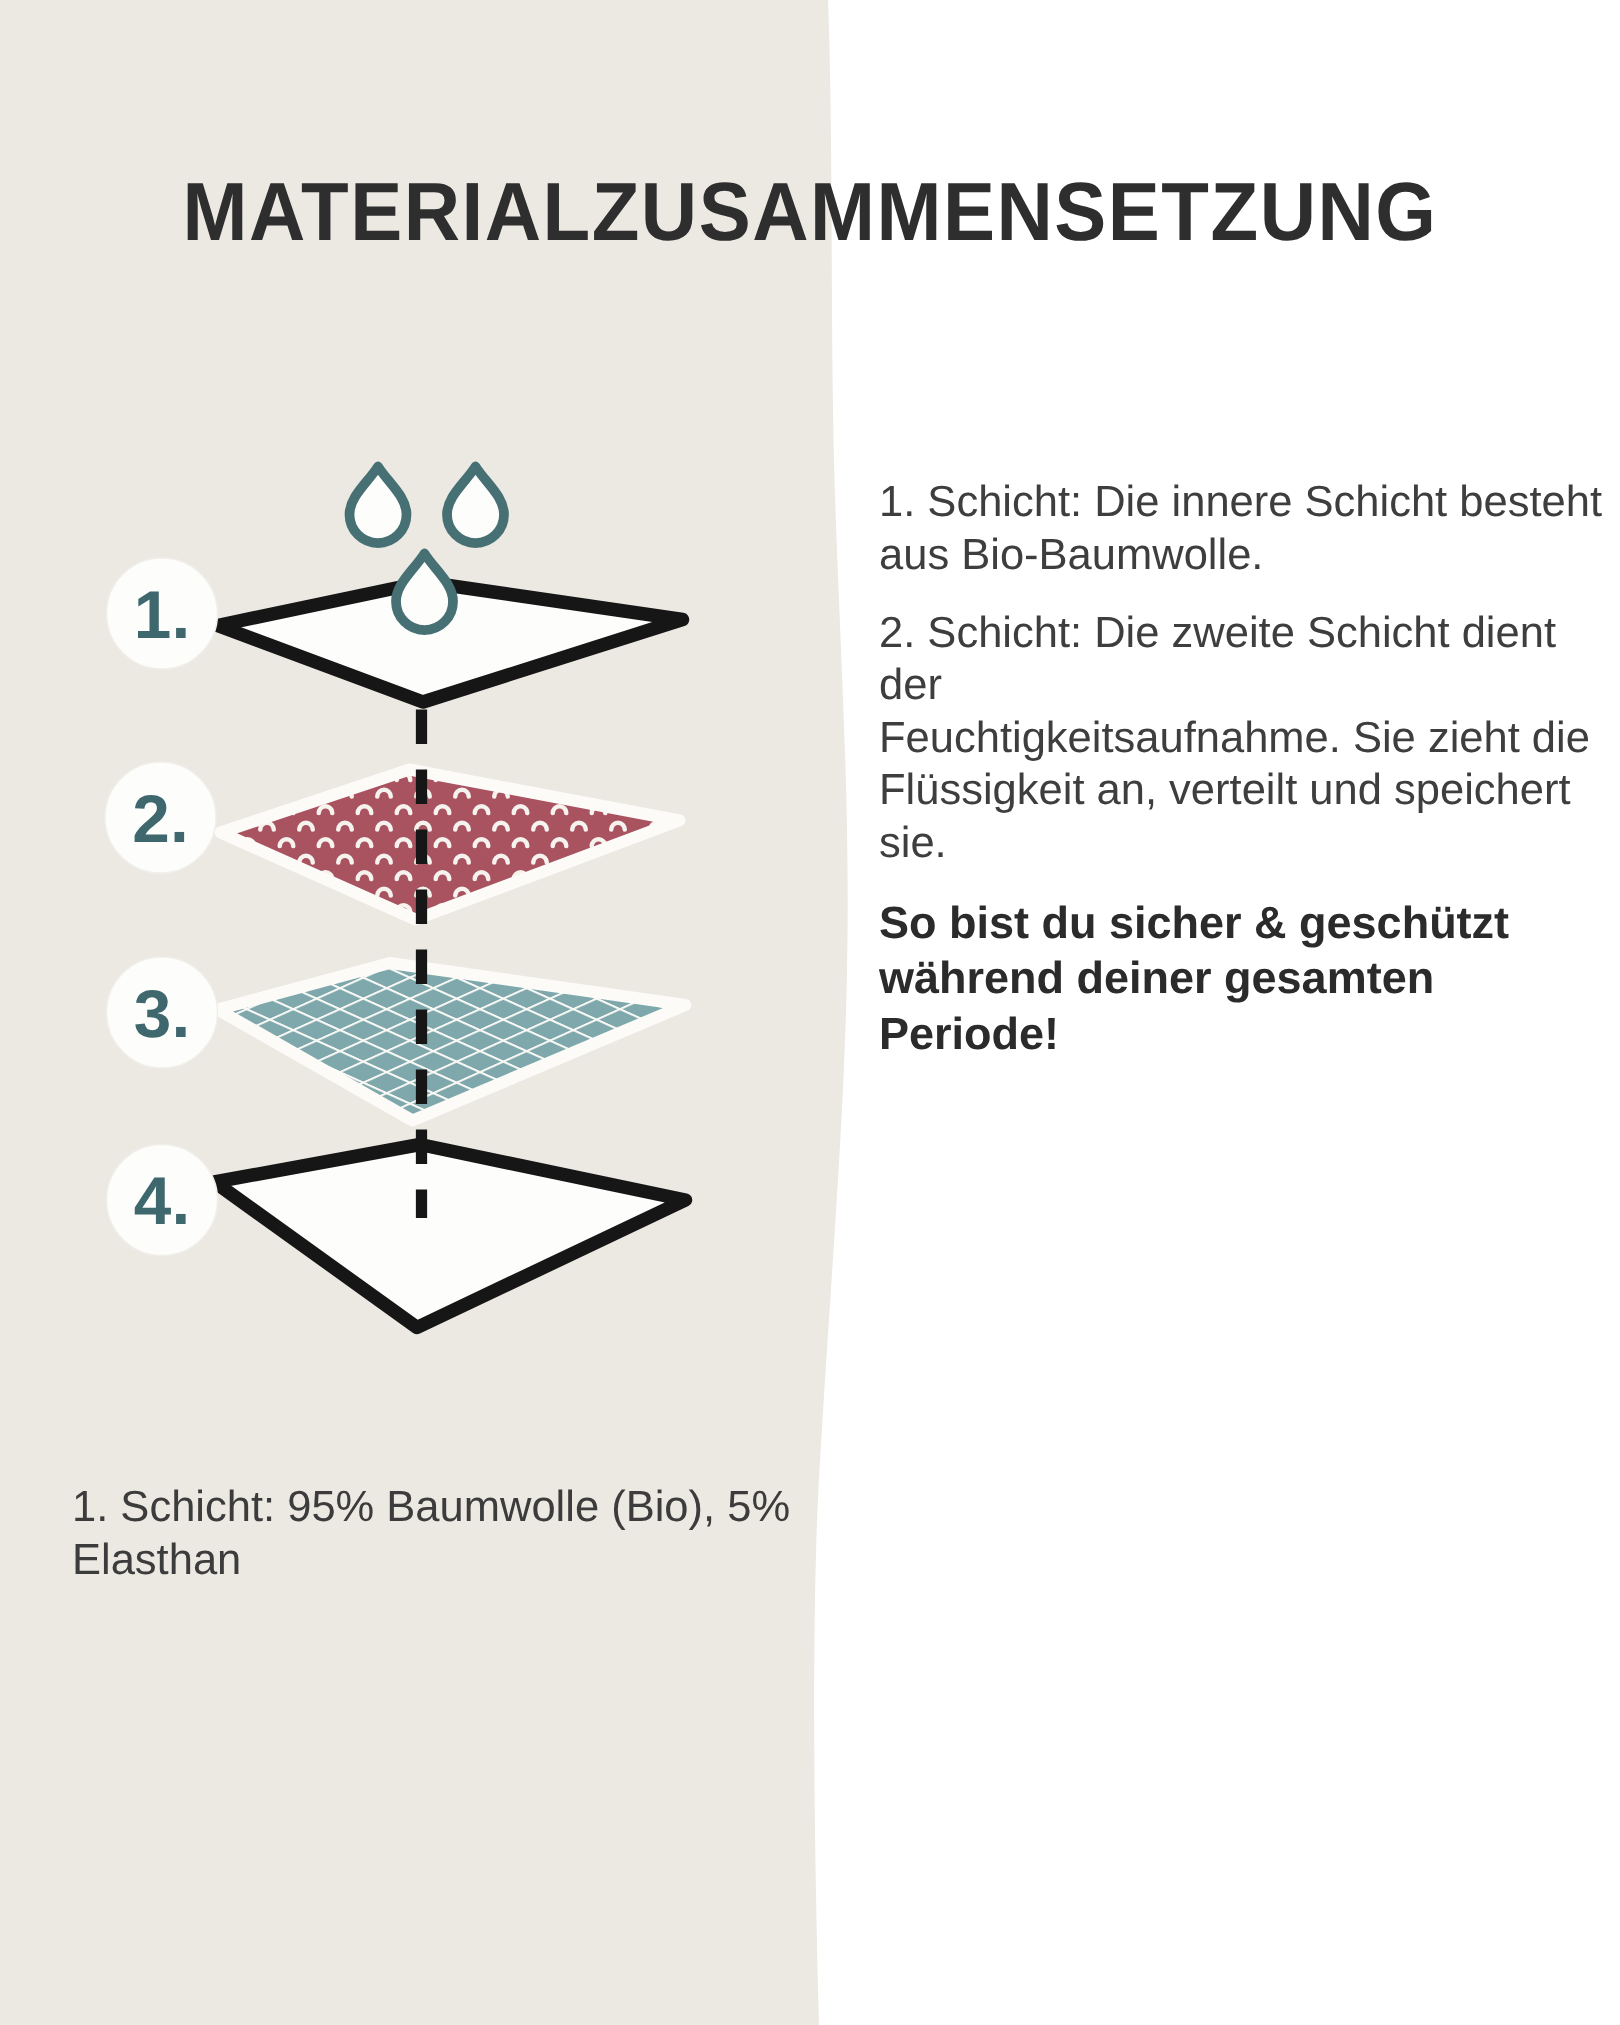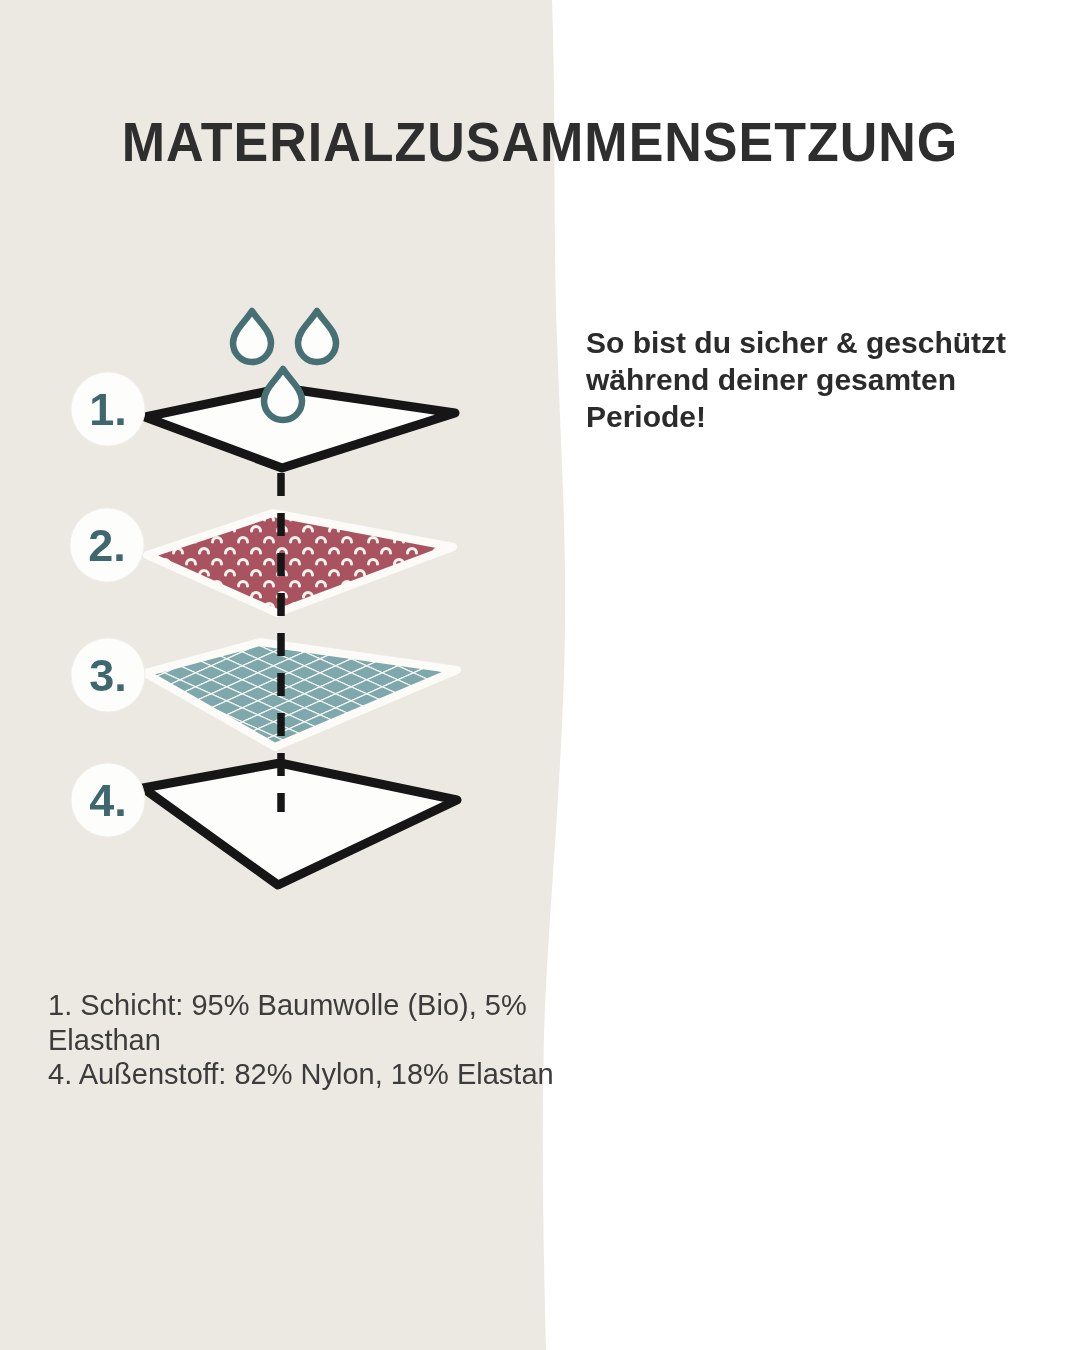--- a/index.html
+++ b/index.html
@@ -108,20 +108,24 @@
     <circle cx="68" cy="395" r="37" fill="#FDFDFC" stroke="#F1EFE9" stroke-width="1"></circle>
     <text class="badge-num" x="68" y="411" text-anchor="middle">3.</text>
   </g>
   <g>
     <circle cx="68" cy="520" r="37" fill="#FDFDFC" stroke="#F1EFE9" stroke-width="1"></circle>
     <text class="badge-num" x="68" y="536" text-anchor="middle">4.</text>
   </g>
 </svg>
 
 <div class="abs howto">
+  <div class="howto-p">1. Schicht: Die innere Schicht besteht
+aus Bio-Baumwolle.</div>
+  <div class="howto-p">2. Schicht: Die zweite Schicht dient der
+Feuchtigkeitsaufnahme. Sie zieht die
+Flüssigkeit an, verteilt und speichert sie.</div>
   <div class="howto-conclusion">So bist du sicher &amp; geschützt
 während deiner gesamten Periode!</div>
 </div>
 
 <div class="abs composition">
   <div>1. Schicht: 95% Baumwolle (Bio), 5% Elasthan</div>
-  <div>4. Außenstoff: 82% Nylon, 18% Elastan</div>
 </div>
 
 </body></html>

